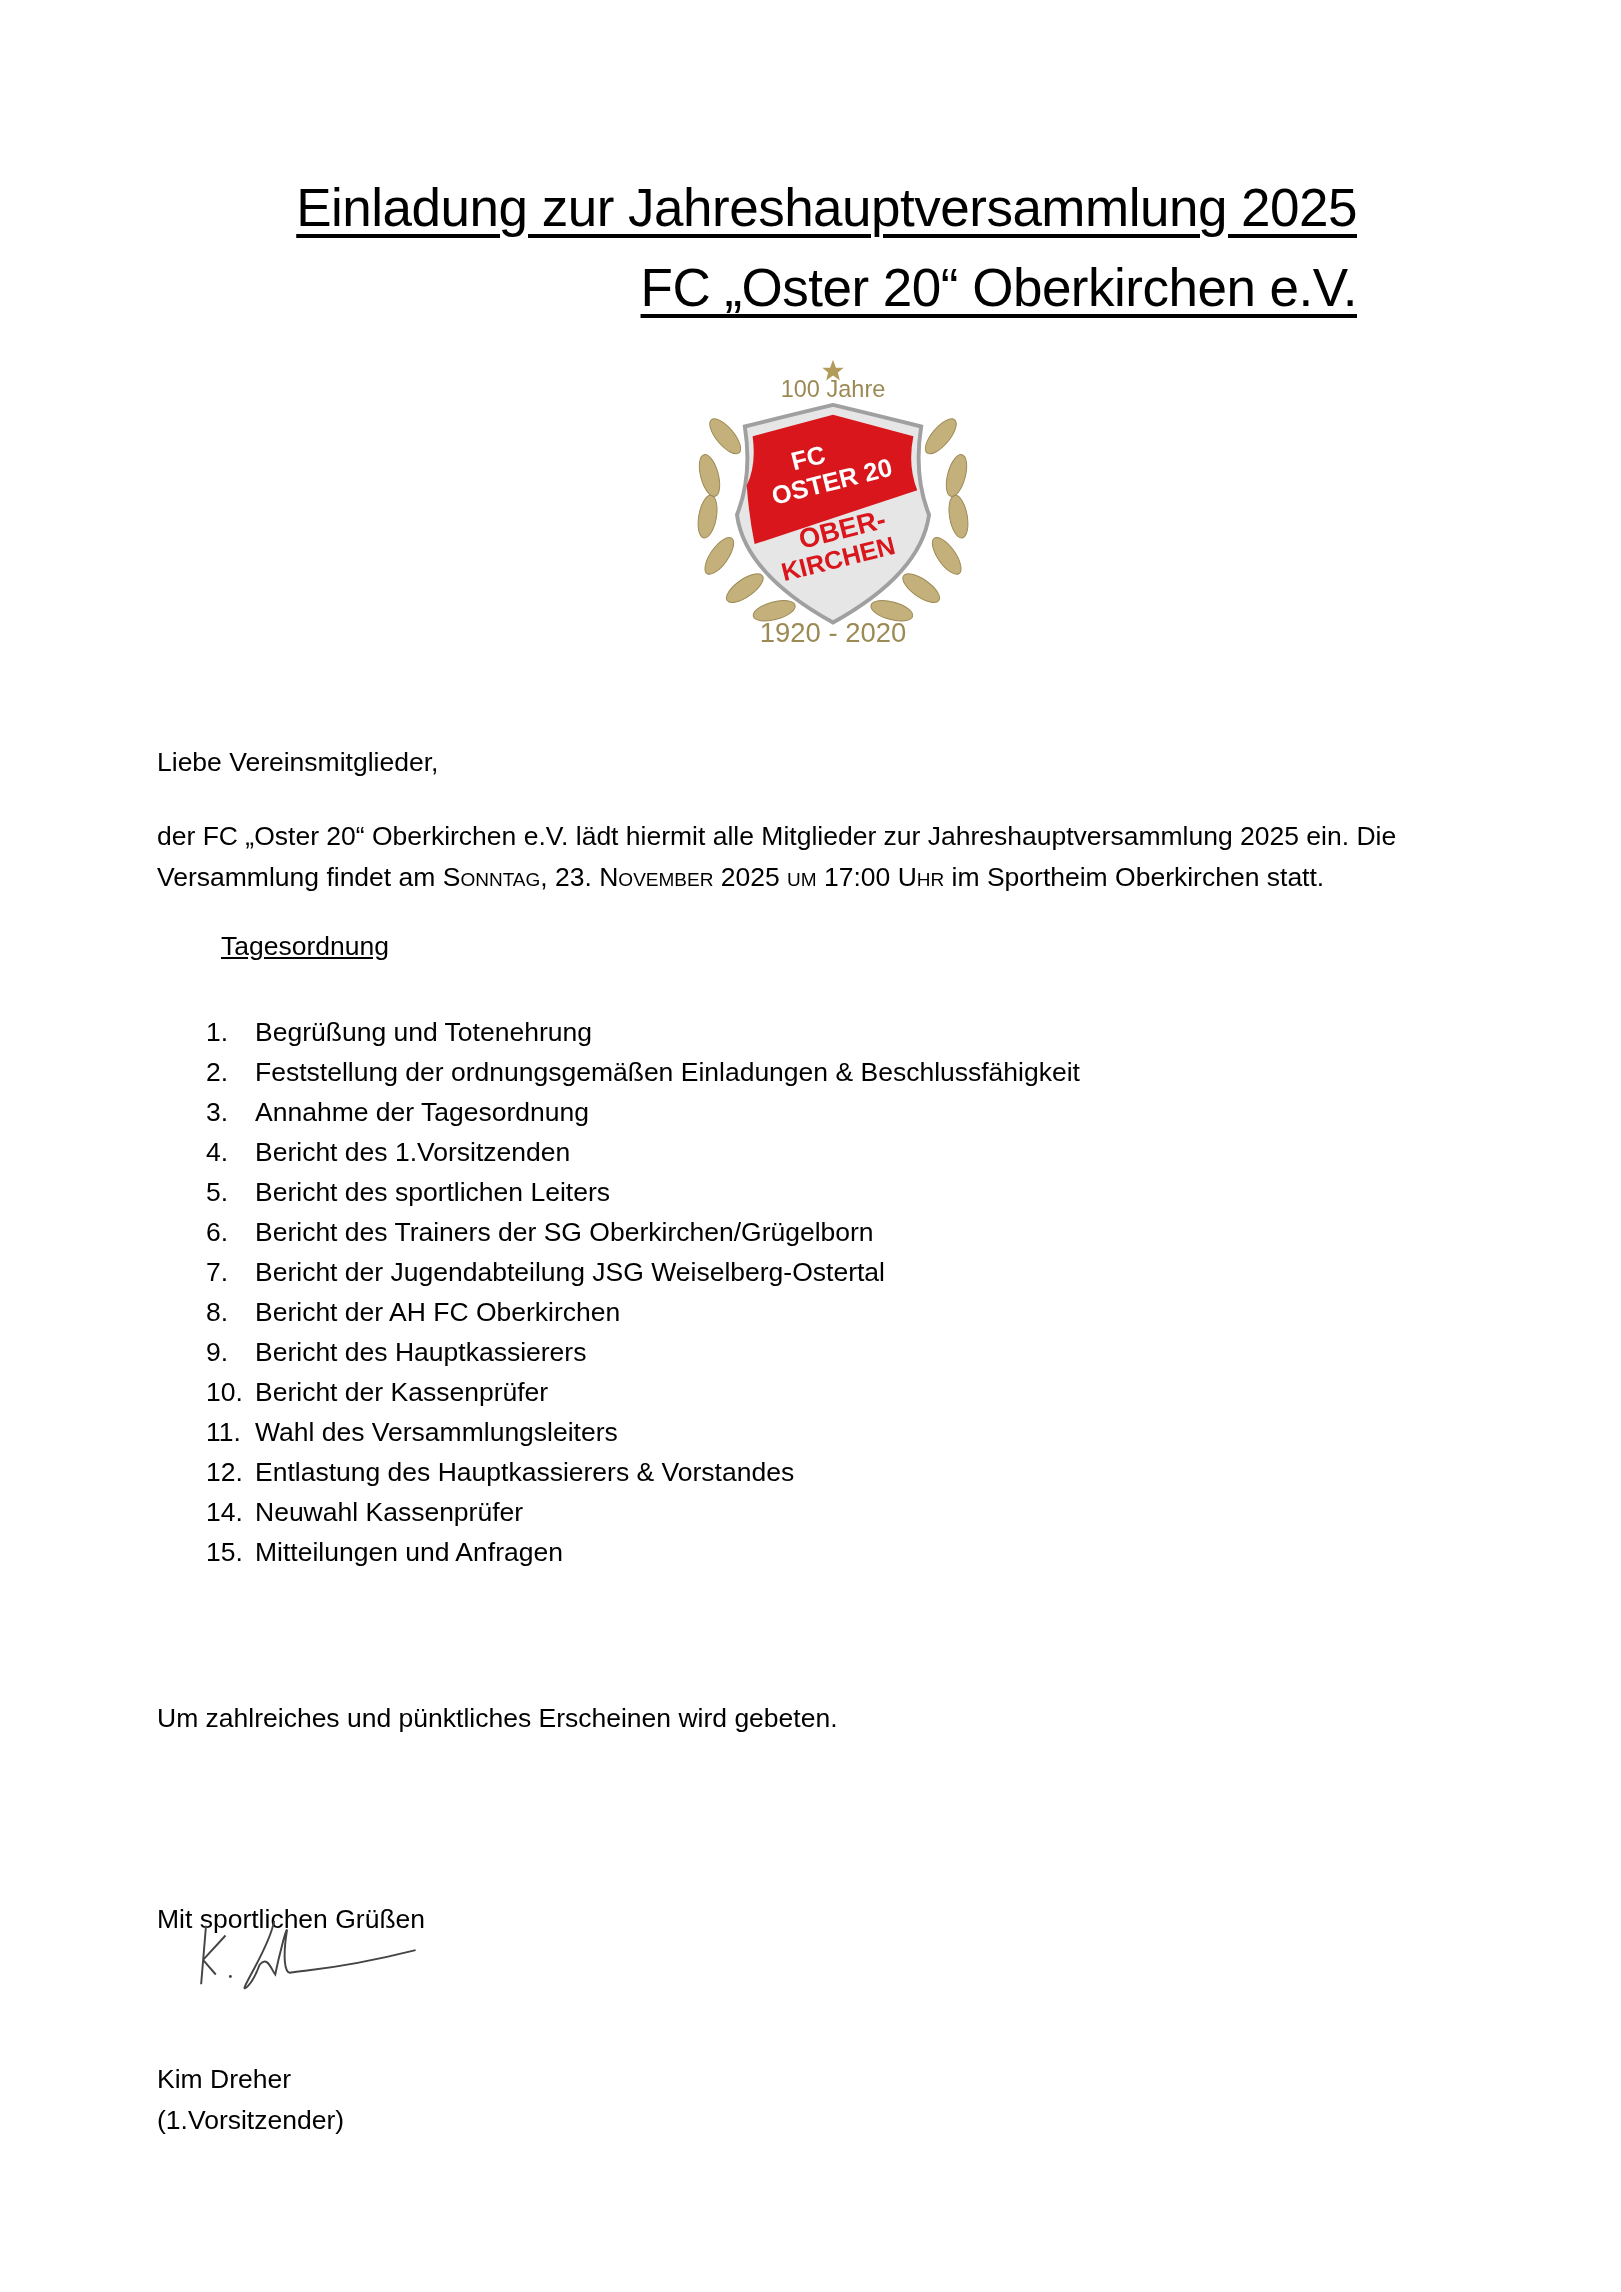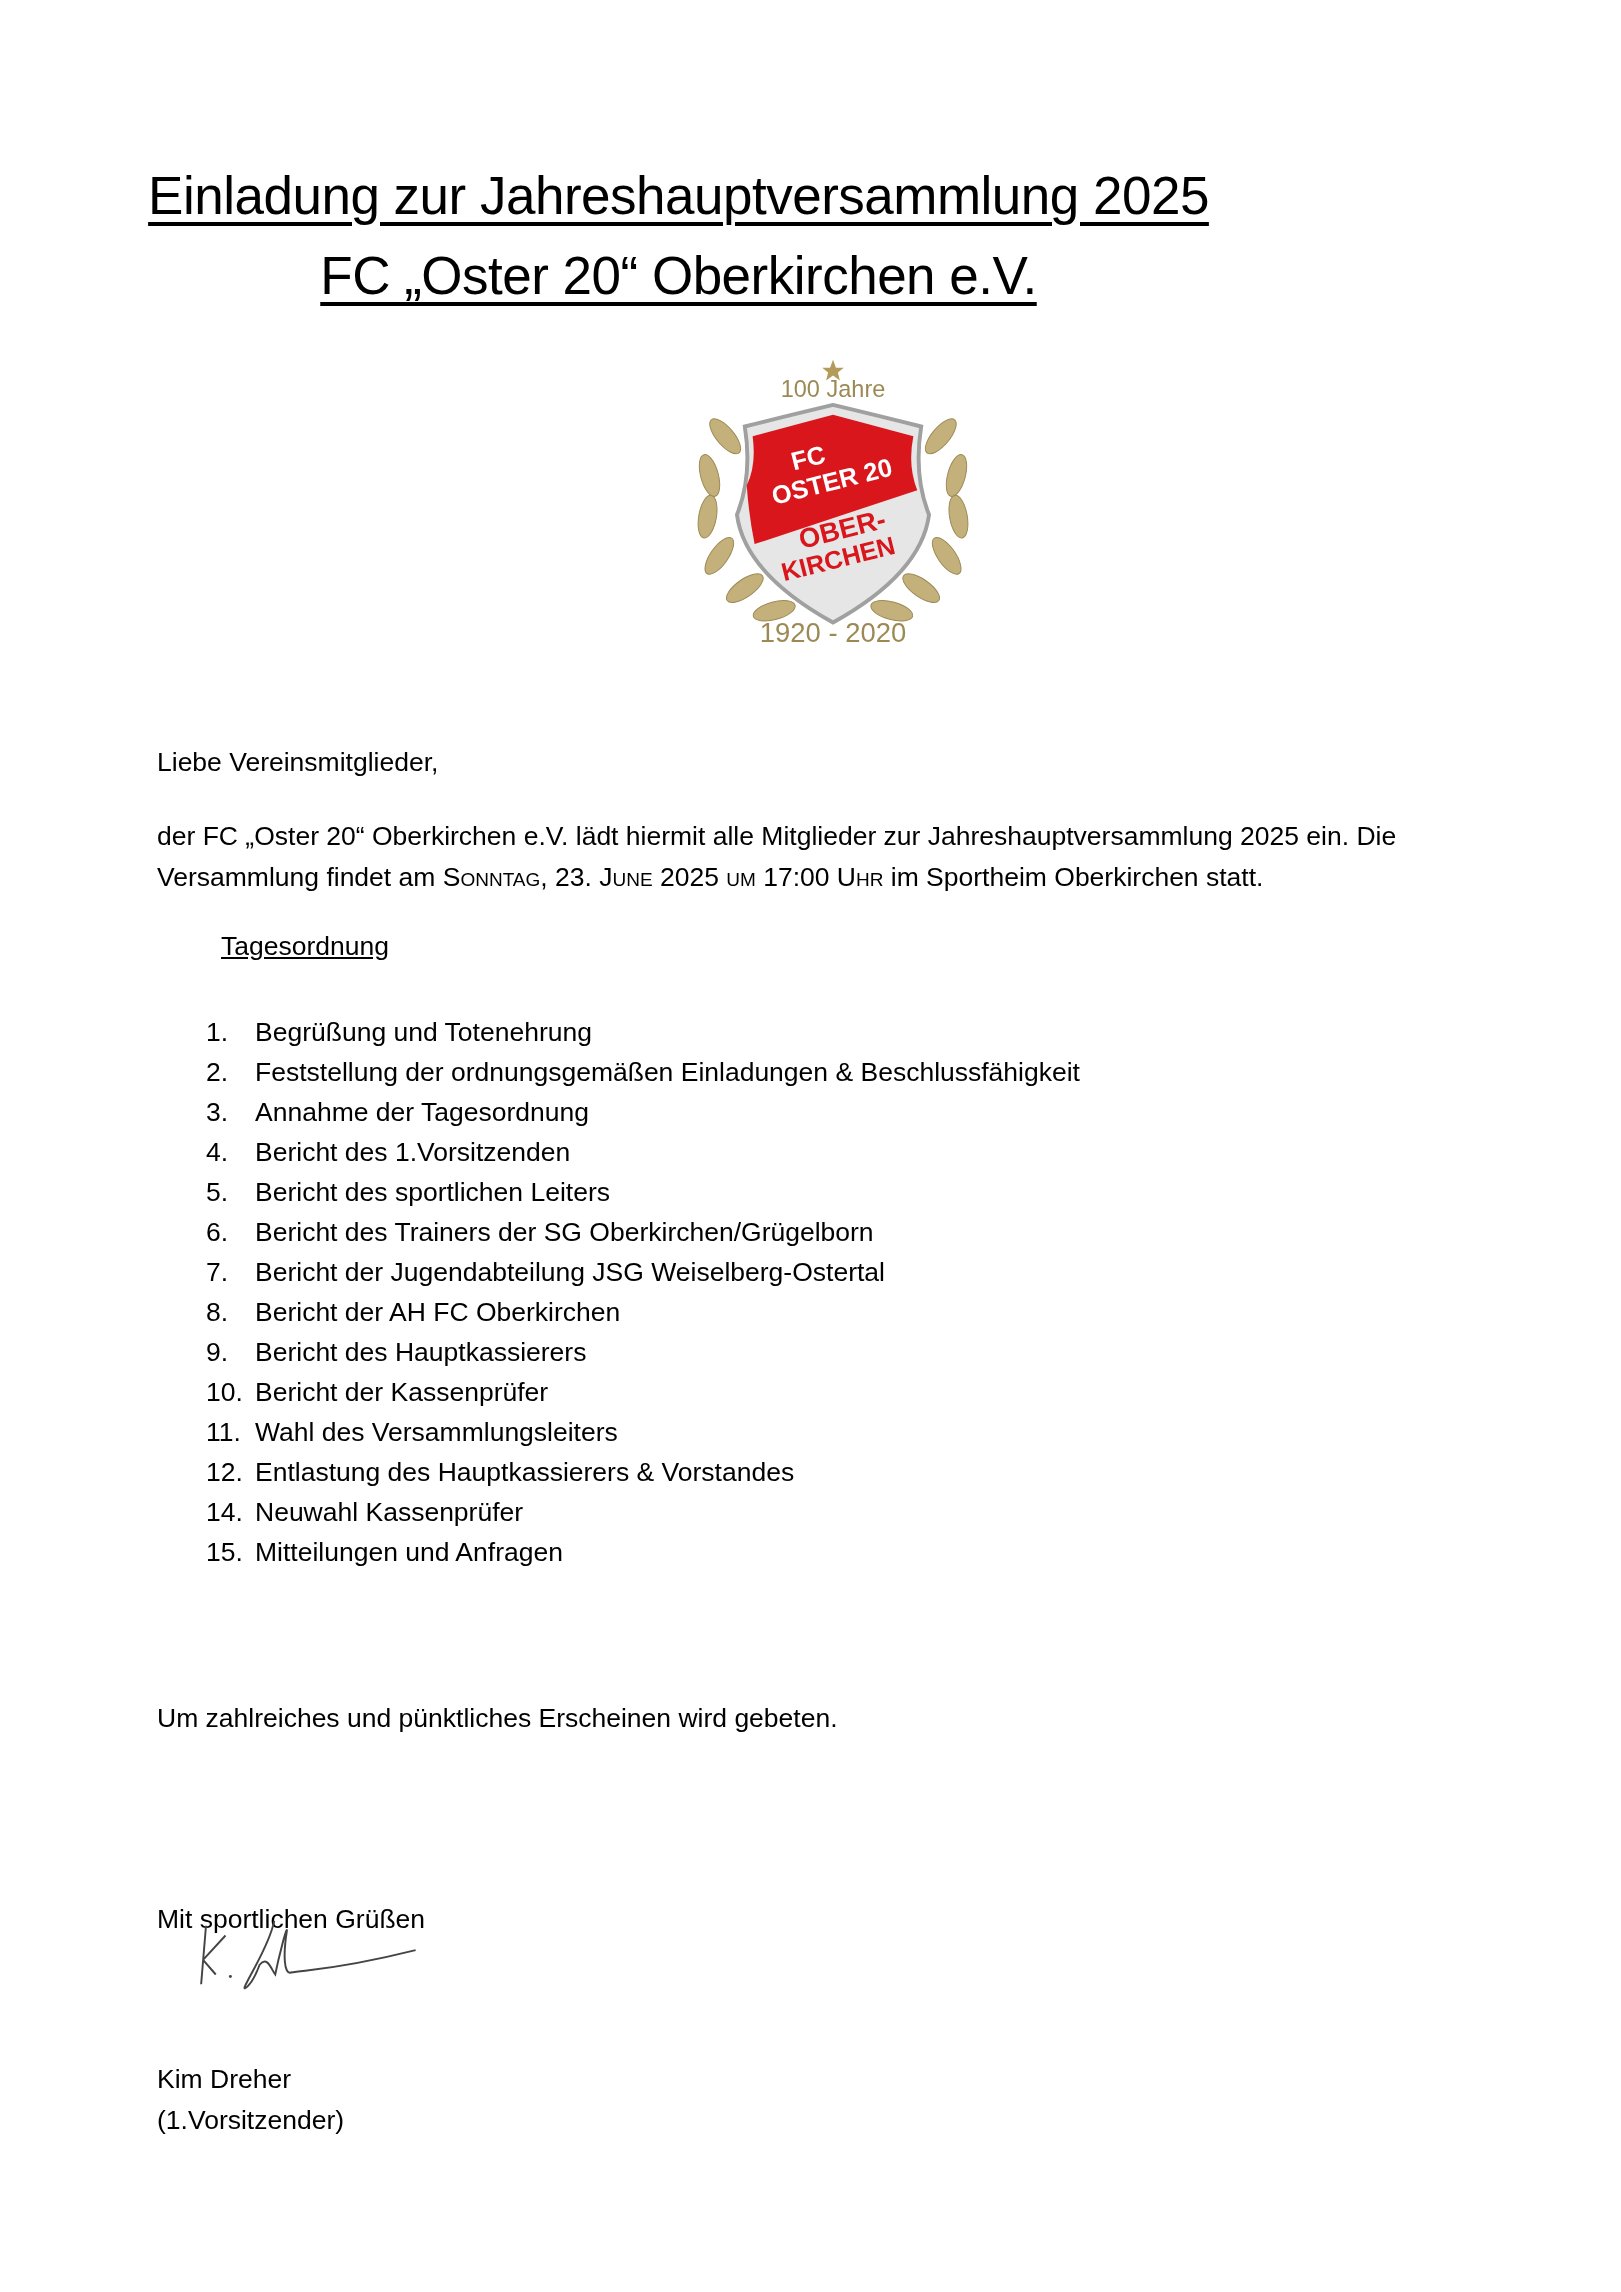--- a/index.html
+++ b/index.html
@@ -1,20 +1,20 @@
 <!DOCTYPE html>
 <html><head>
 <meta charset="utf-8">
 <style>
   html, body { margin: 0; padding: 0; background: #ffffff; }
   body { width: 1621px; height: 2293px; position: relative; overflow: hidden;
          font-family: "Liberation Sans", "DejaVu Sans", sans-serif; color: #000; }
-  .title { position: absolute; left: 0; width: 1357px; text-align: center;
+  .title { position: absolute; left: 0; width: 1357px; text-align: right;
            font-size: 53px; text-decoration: underline; text-decoration-thickness: 3.9px;
-           text-underline-offset: 7.8px; letter-spacing: -0.5px; }
+           text-underline-offset: 7.8px; letter-spacing: -0.5px; margin-top: 12px; }
   .t1 { top: 165px; }
   .t2 { top: 245px; }
   .logo { position: absolute; left: 686px; top: 348px; width: 294px; height: 304px; }
   .body-text { position: absolute; left: 157px; font-size: 26.5px; line-height: 41px; margin-top: 44px; }
   .greeting { top: 698px; }
   .para { top: 772px; width: 1372px; }
   .sc { font-variant: small-caps; }
   .agenda-title { position: absolute; left: 221px; top: 931px; font-size: 26.5px; text-decoration: underline; }
   .agenda { position: absolute; left: 206px; top: 1012px; font-size: 26.5px; line-height: 40px; margin: 0; padding: 0; list-style: none; }
   .agenda li { display: flex; }
@@ -54,21 +54,21 @@
   <path d="M68,90 Q105,80 150,68 Q195,80 232,90 Q226,120 236,145 L70,200 Q64,170 62,140 Q72,120 68,90 Z" fill="#d9161c"></path>
   <text x="110" y="125" font-size="26" font-weight="bold" fill="#fff" font-family="Liberation Sans, sans-serif" transform="rotate(-14 110 125)">FC</text>
   <text x="90" y="160" font-size="26" font-weight="bold" fill="#fff" font-family="Liberation Sans, sans-serif" transform="rotate(-14 90 160)">OSTER 20</text>
   <text x="118" y="205" font-size="28" font-weight="bold" fill="#d9161c" font-family="Liberation Sans, sans-serif" transform="rotate(-14 118 205)">OBER-</text>
   <text x="100" y="238" font-size="26" font-weight="bold" fill="#d9161c" font-family="Liberation Sans, sans-serif" transform="rotate(-14 100 238)">KIRCHEN</text>
   <text x="150" y="300" text-anchor="middle" font-size="28" fill="#9c8a55" font-family="Liberation Sans, sans-serif">1920 - 2020</text>
 </svg>
 
 <div class="body-text greeting">Liebe Vereinsmitglieder,</div>
 
-<div class="body-text para"><span>der FC „Oster 20“ Oberkirchen e.V. lädt hiermit alle Mitglieder zur Jahreshauptversammlung 2025 ein. Die Versammlung findet am </span><span class="sc">Sonntag, 23. June 2025 um 17:00 Uhr</span><span> im Sportheim Oberkirchen statt.</span></div>
+<div class="body-text para"><span>der FC „Oster 20“ Oberkirchen e.V. lädt hiermit alle Mitglieder zur Jahreshauptversammlung 2025 ein. Die Versammlung findet am </span><span class="sc">Sonntag, 23. November 2025 um 17:00 Uhr</span><span> im Sportheim Oberkirchen statt.</span></div>
 
 <div class="agenda-title">Tagesordnung</div>
 
 <ol class="agenda">
   <li>
       <span class="num">1.</span>
       <span>Begrüßung und Totenehrung</span>
     </li>
   <li>
       <span class="num">2.</span>

